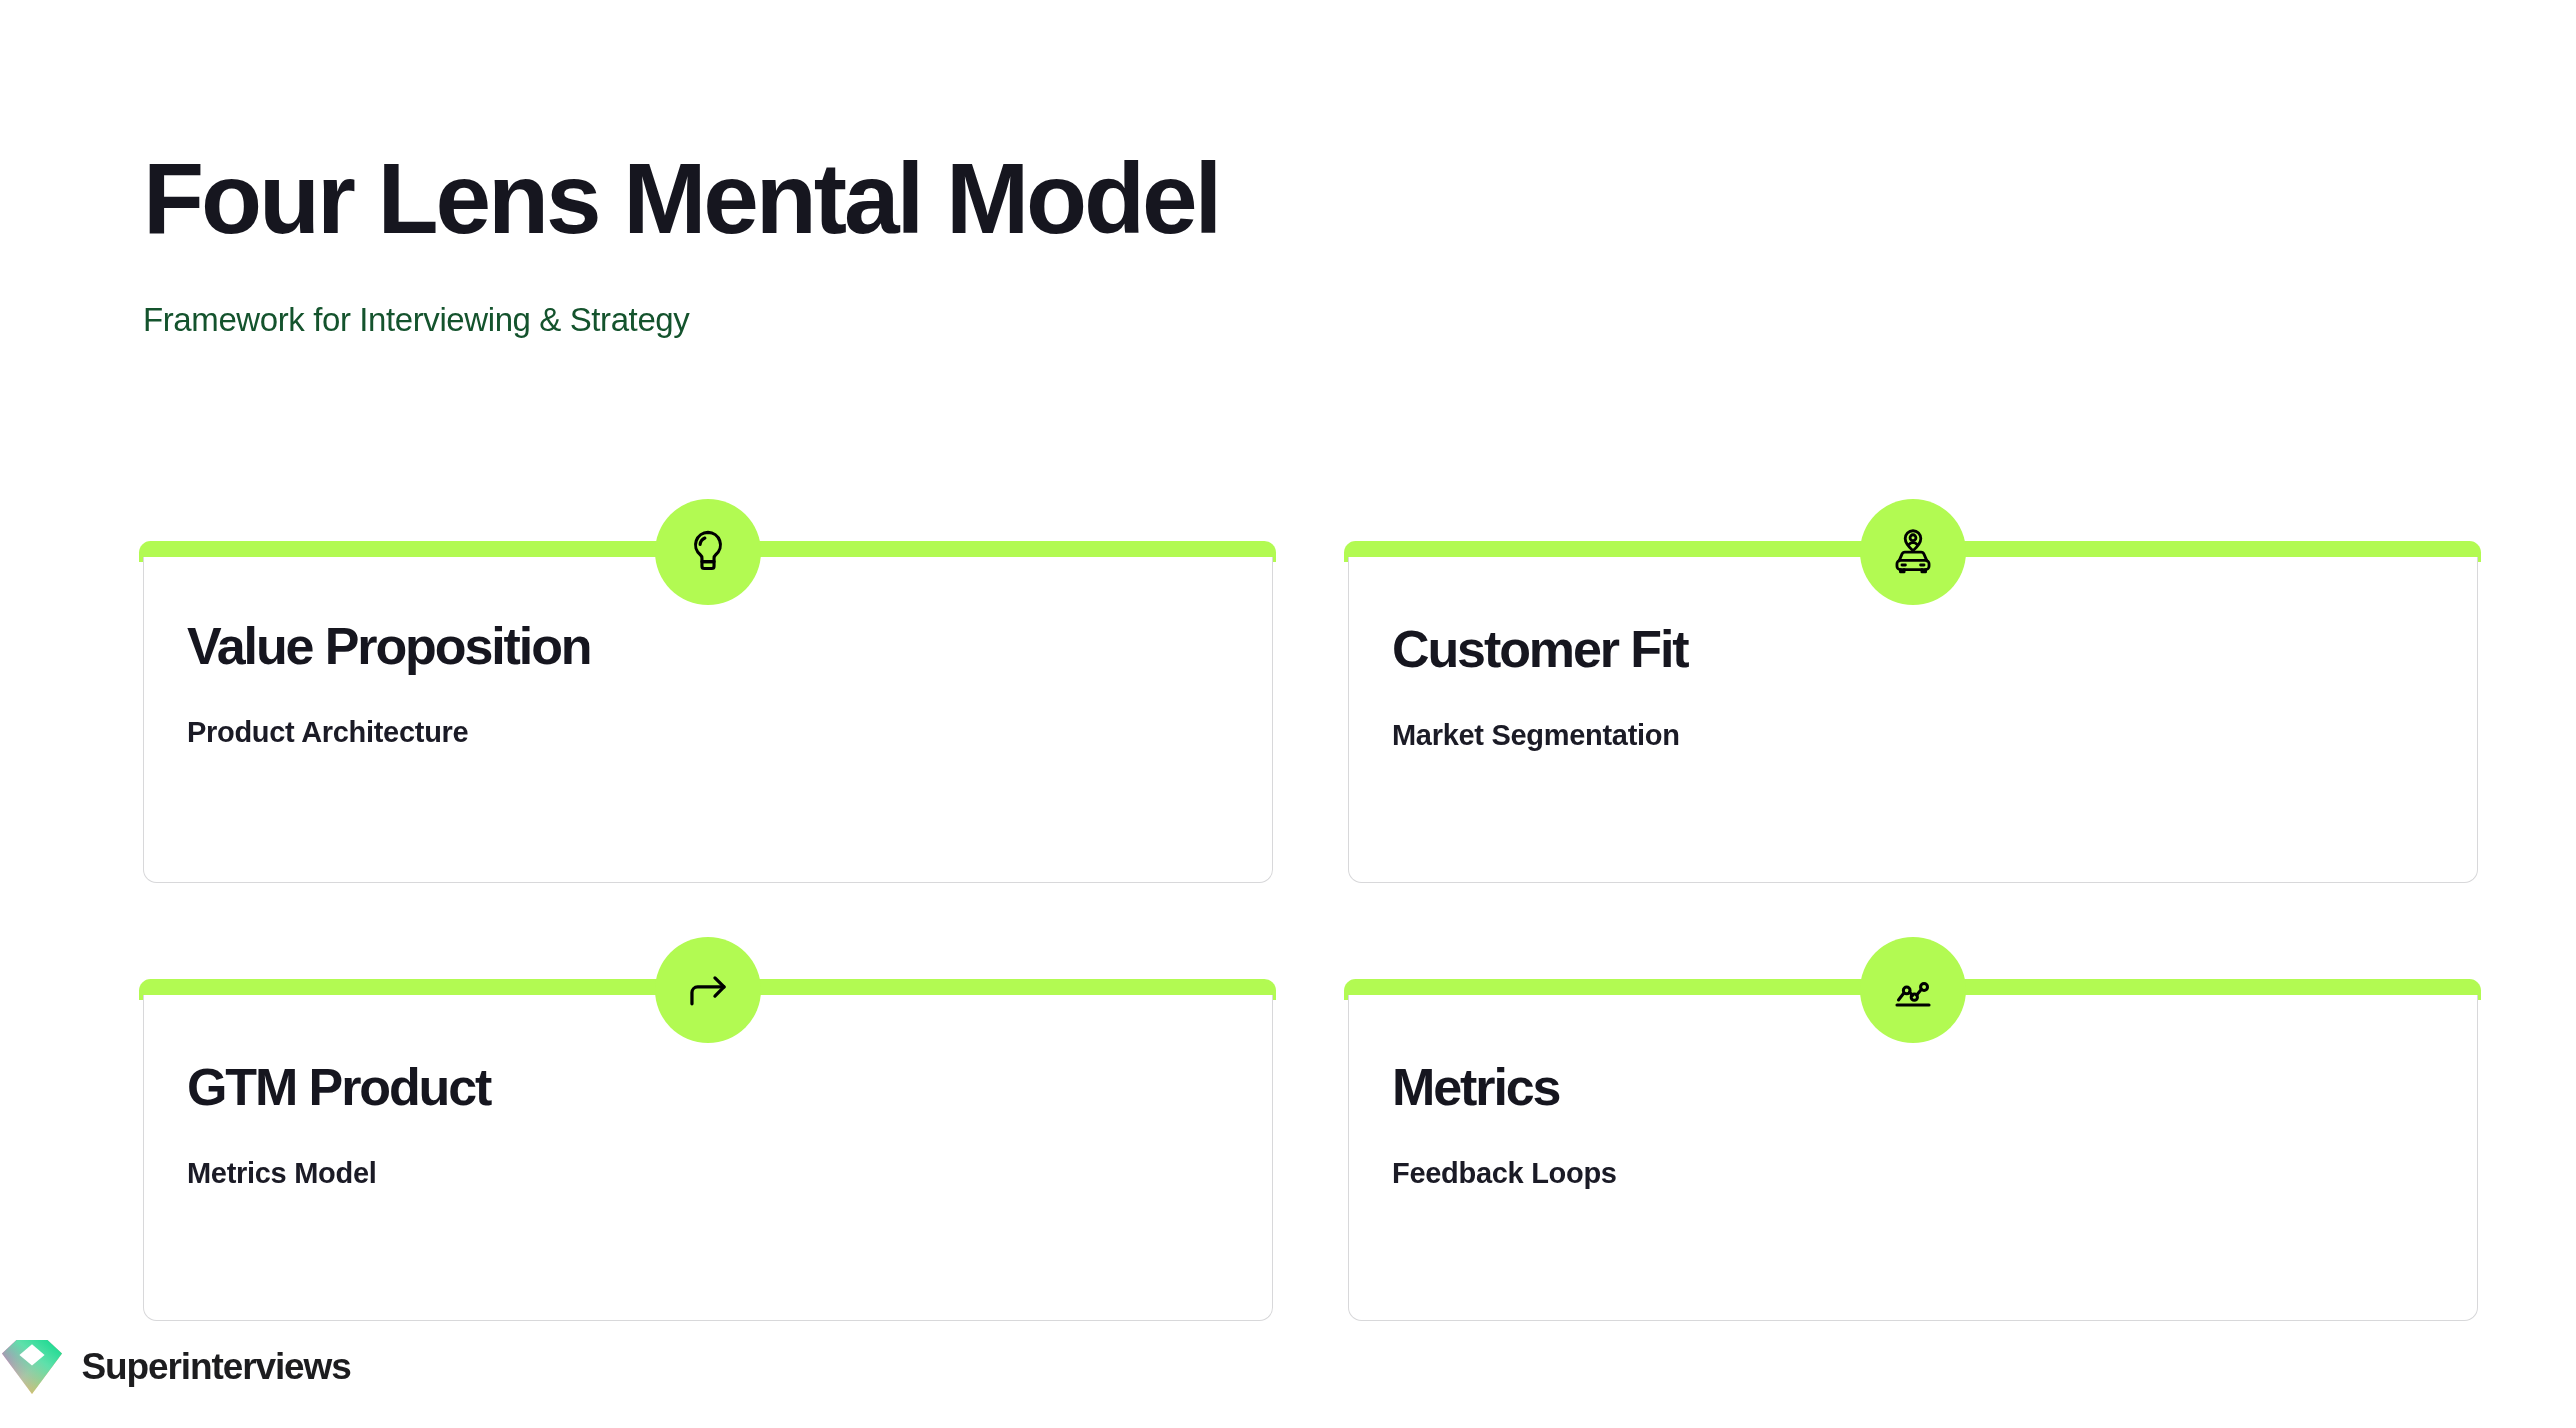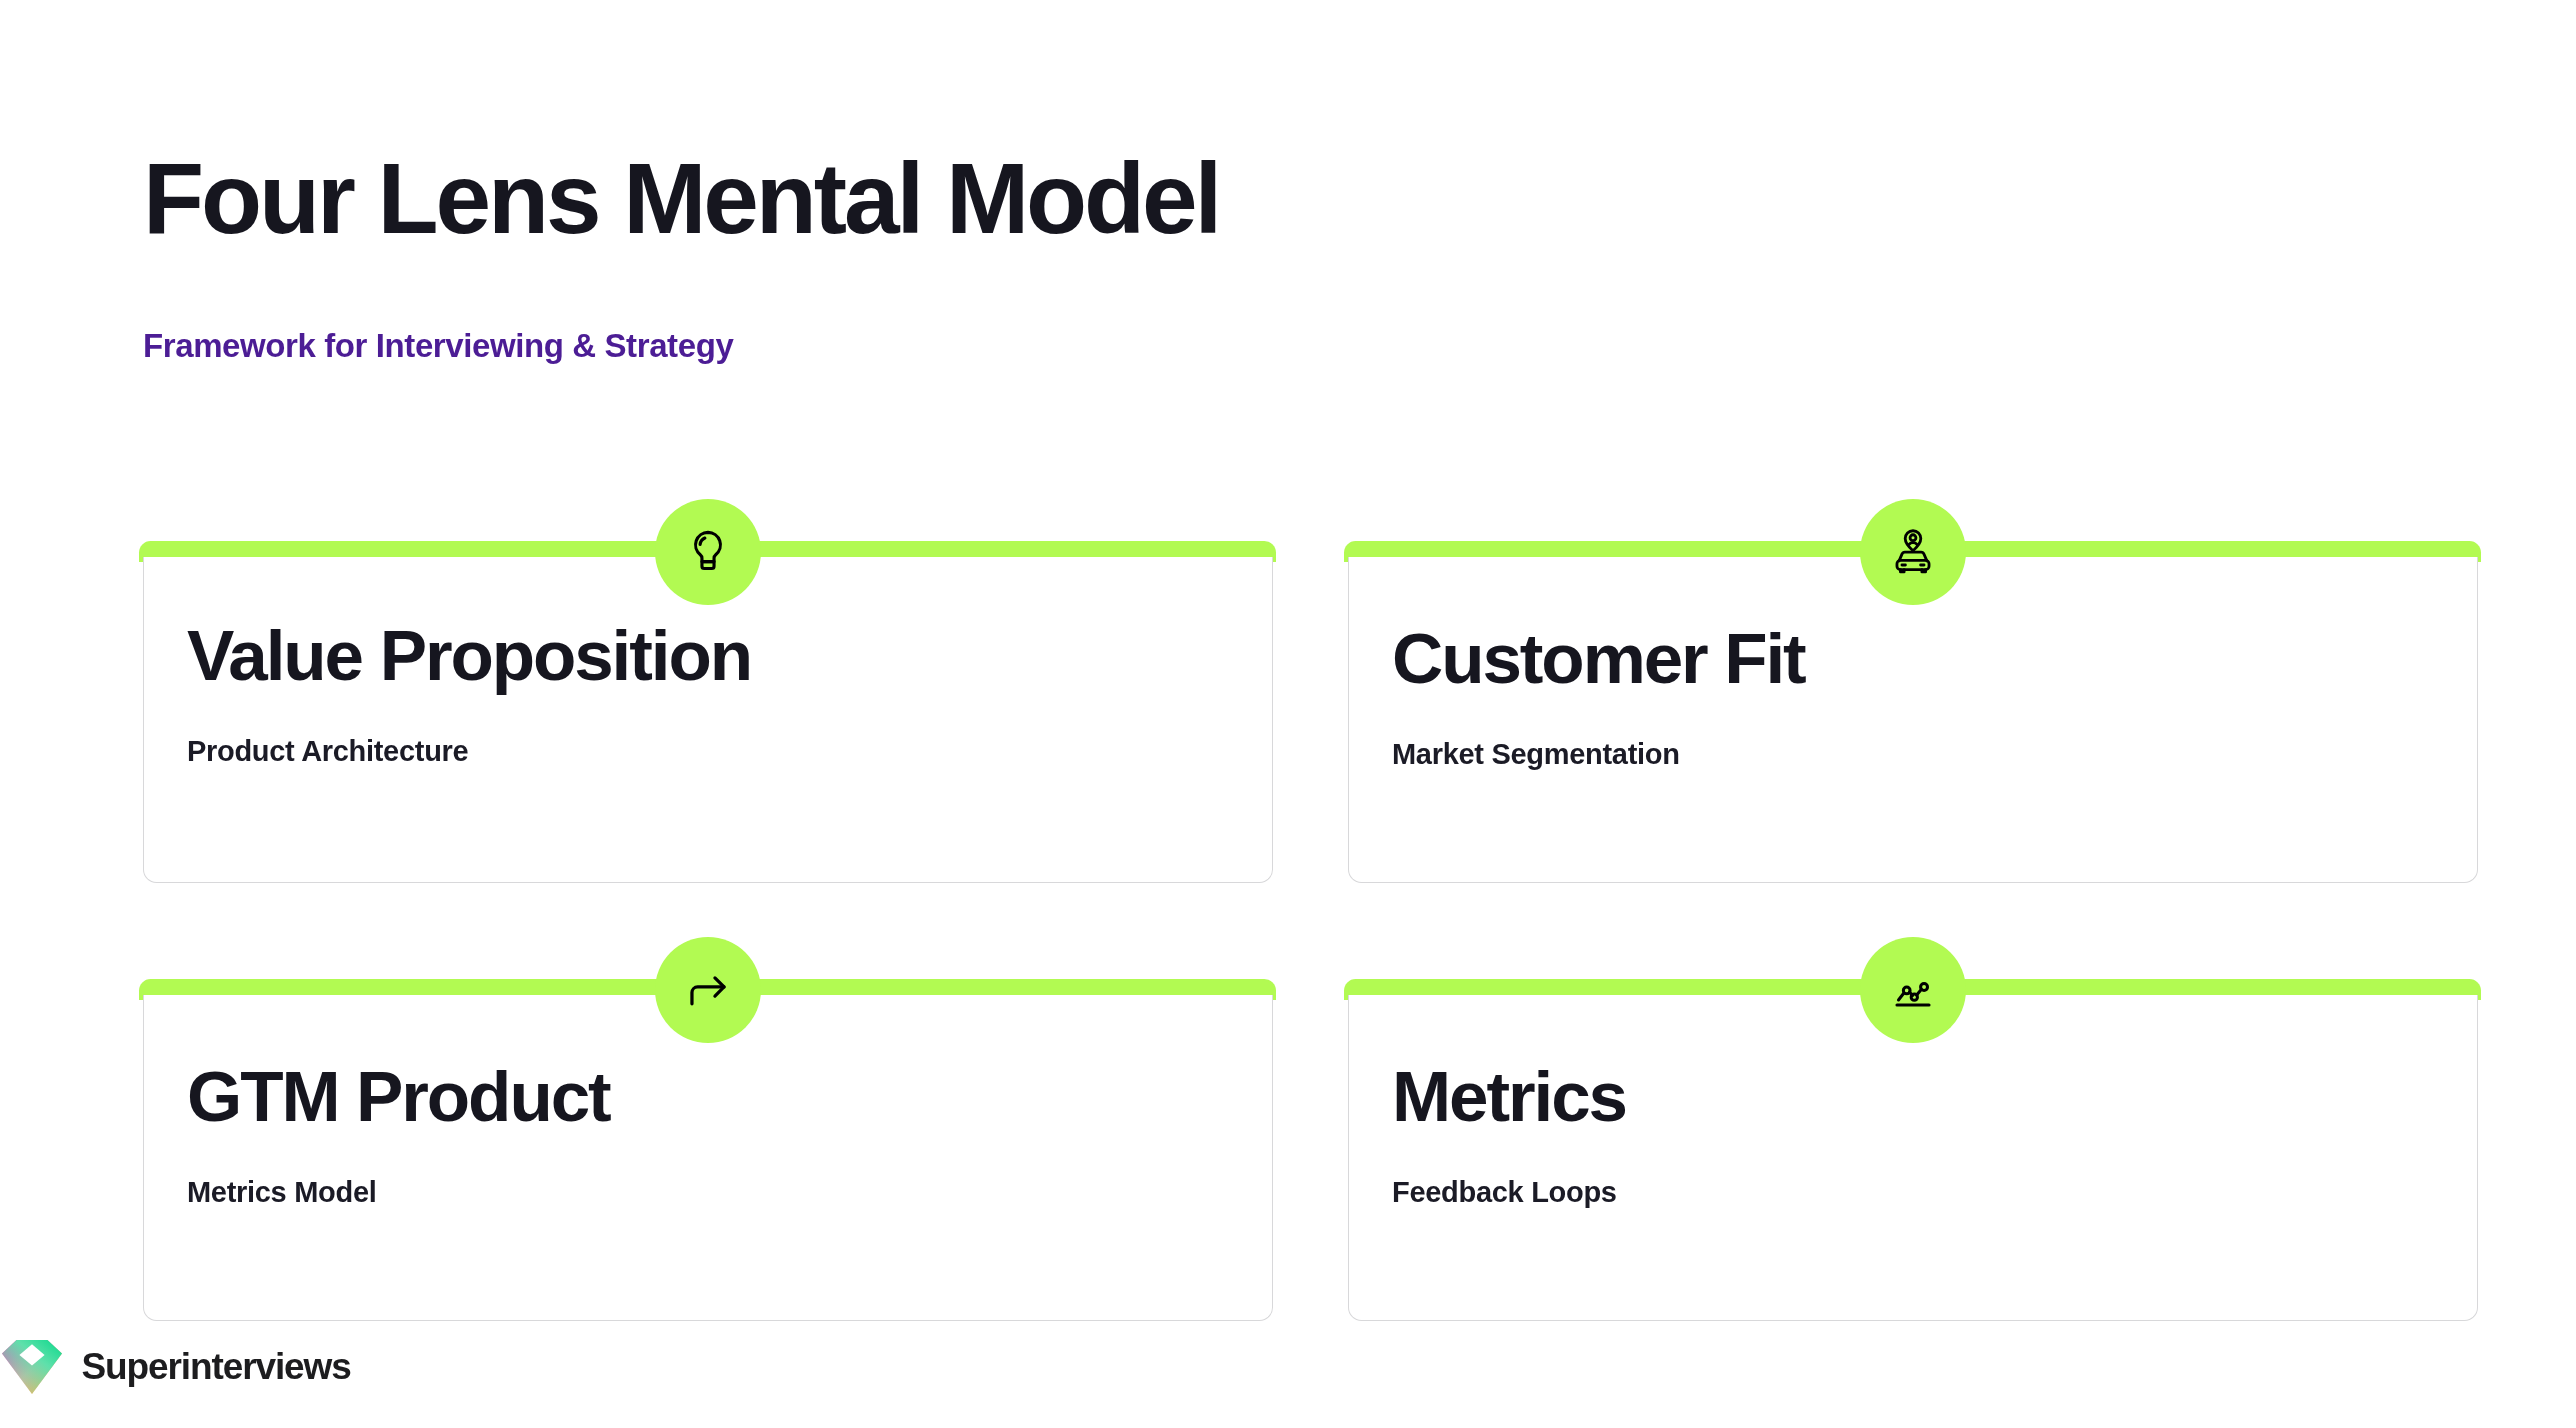--- a/index.html
+++ b/index.html
@@ -19,25 +19,25 @@
   .header { position:absolute; left:143px; top:145px; }
   .page-title {
     font-size:100px;
     font-weight:700;
     letter-spacing:-3.1px;
     color:#16161f;
     line-height:1.06;
     white-space:nowrap;
   }
   .page-subtitle {
-    margin-top:76px;
+    margin-top:50px;
     font-size:33px;
-    font-weight:700;
+    font-weight:400;
     letter-spacing:-0.4px;
-    color:#4c1d95;
+    color:#14532d;
     white-space:nowrap;
   }
 
   
   .grid {
     position:absolute;
     left:143px;
     top:541px;
     width:2335px;
     display:grid;
@@ -82,21 +82,21 @@
     background:#b2fa52;
     display:flex;
     align-items:center;
     justify-content:center;
     z-index:3;
   }
   .card-icon svg { display:block; }
 
   .card-text { position:absolute; left:44px; top:79px; right:39px; }
   .card-title {
-    font-size:71px;
+    font-size:52px;
     font-weight:700;
     letter-spacing:-2.1px;
     color:#16161f;
     line-height:1.0;
     white-space:nowrap;
   }
   .card-sub {
     margin-top:44px;
     font-size:29px;
     font-weight:700;

